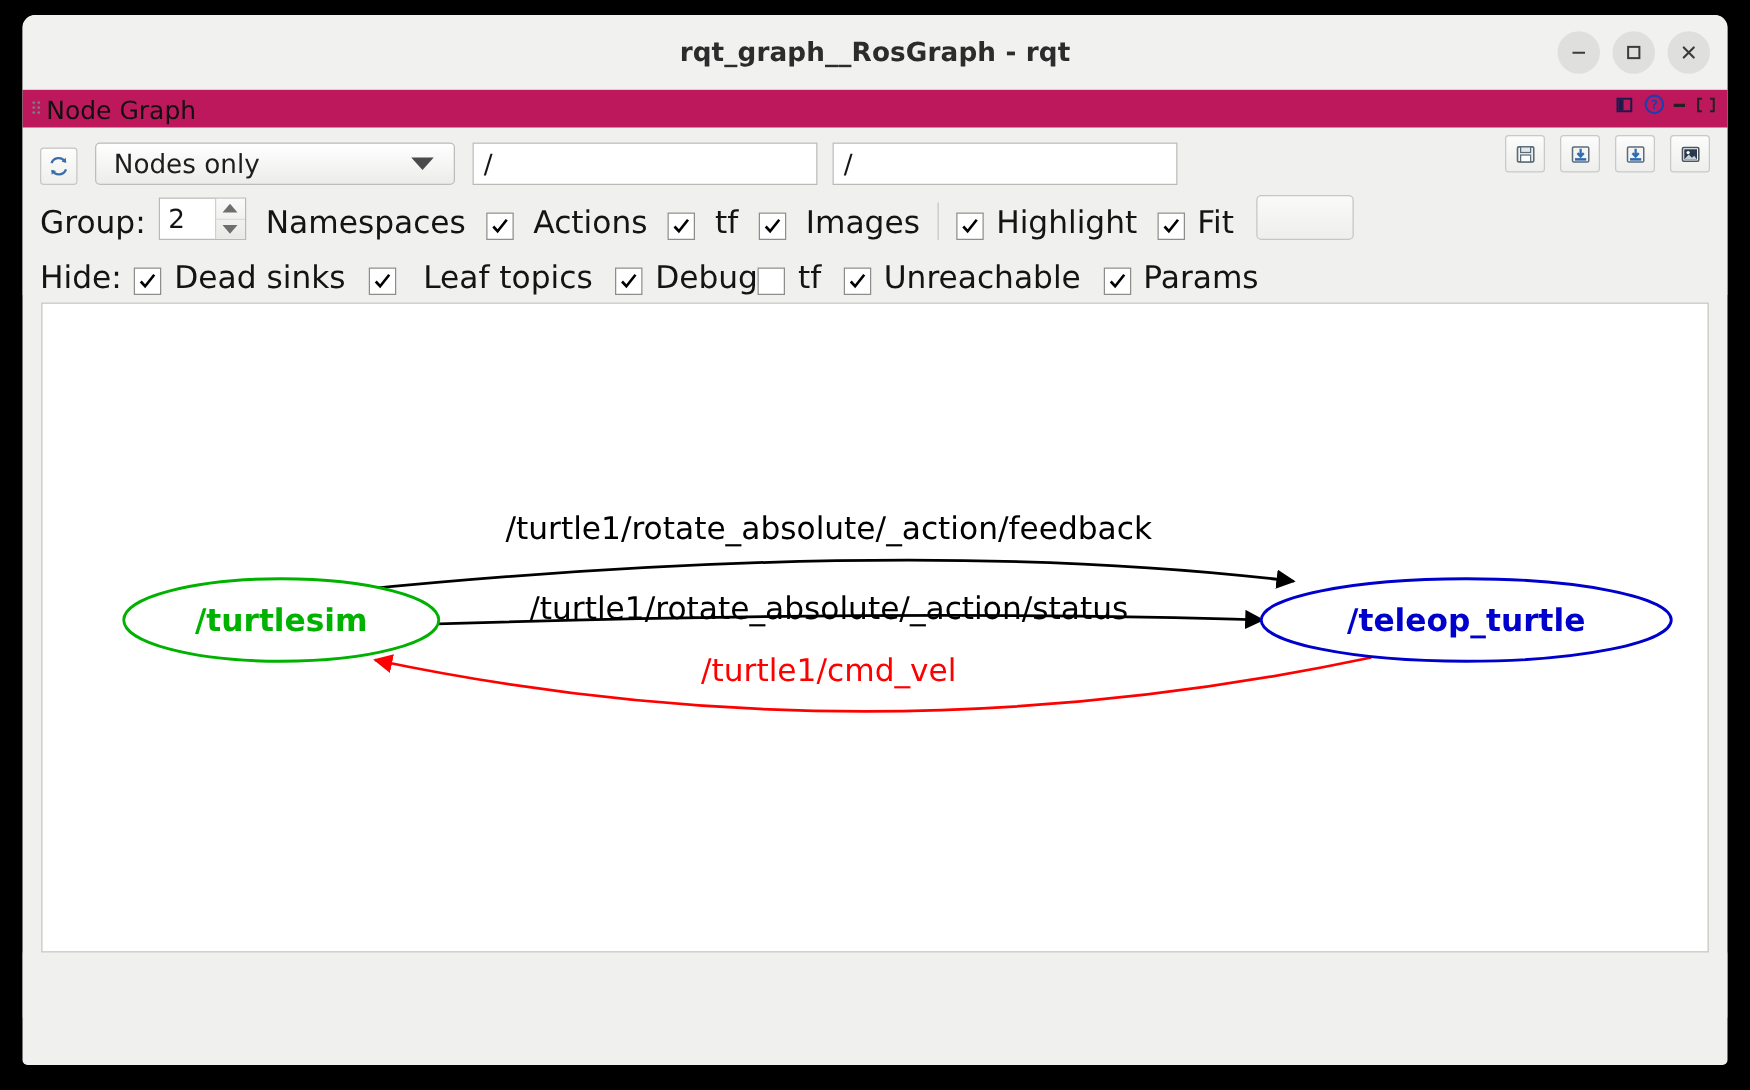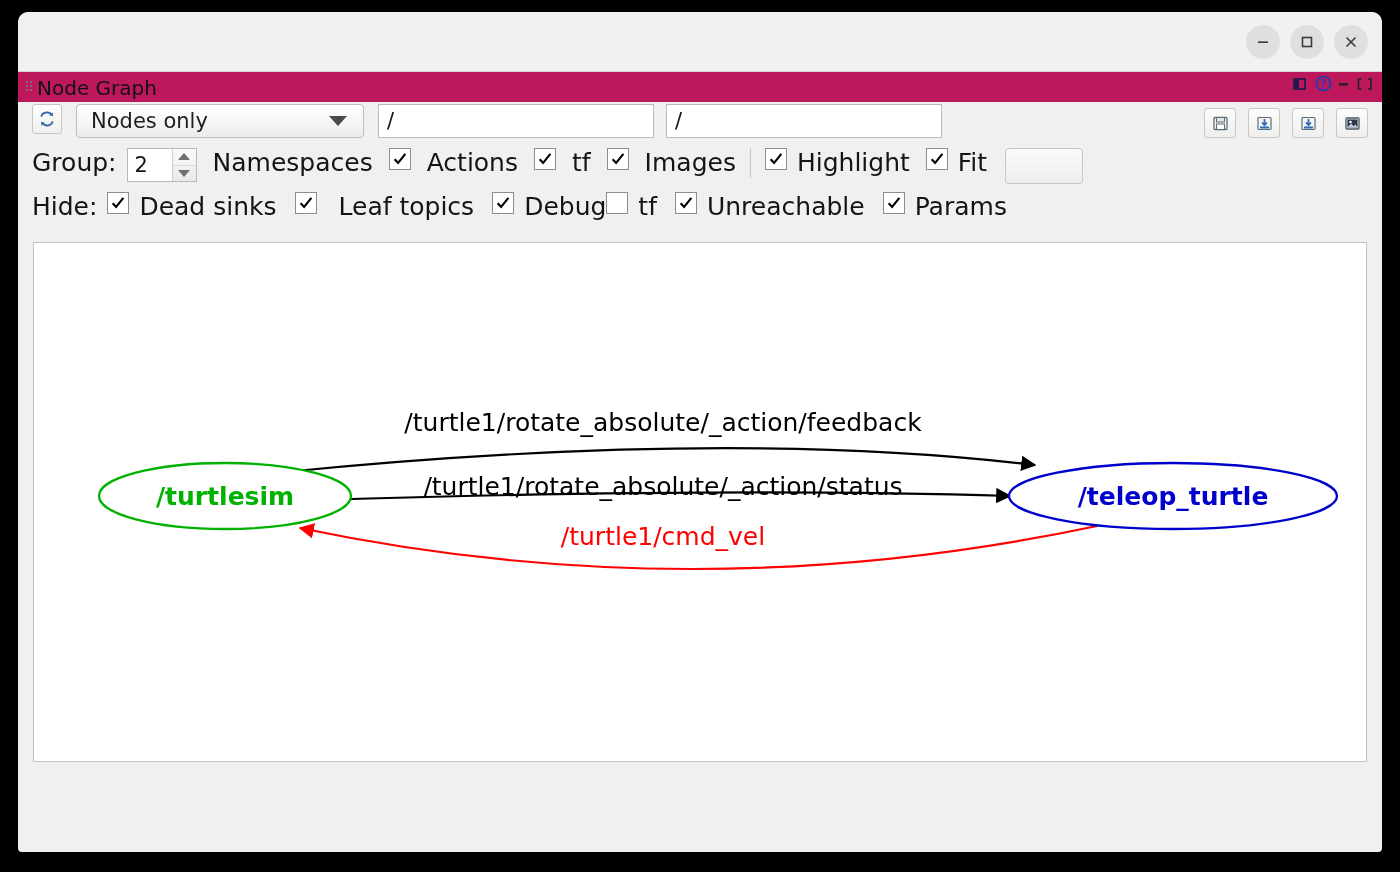--- a/index.html
+++ b/index.html
@@ -112,21 +112,21 @@
   .ph-icon { display:block; cursor: pointer; }
 
   
   .toolbar {
     flex: 0 0 auto;
     padding: 0 14px;
     background: #f0f0ef;
   }
   .row {
     display: flex;
-    align-items: flex-start;
+    align-items: flex-end;
     height: 42px;
     position: relative;
   }
   .row-1 { height: 44px; padding-top: 2px; }
   .row-2 { height: 44px; }
   .row-3 { height: 44px; }
 
   
   .icon-btn {
     width: 28px;
@@ -312,20 +312,21 @@
     font-family: "DejaVu Sans", sans-serif;
     font-size: 25px;
   }
 </style>
 </head>
 <body>
 
 <div class="window">
 
   <div class="titlebar">
+    <div class="title-text">rqt_graph__RosGraph - rqt</div>
     <div class="win-controls">
       <div class="win-btn">
         <svg width="16" height="16" viewBox="0 0 16 16">
           <rect x="3" y="7.4" width="10" height="1.6" fill="#3b3b3b"></rect>
         </svg>
       </div>
       <div class="win-btn">
         <svg width="16" height="16" viewBox="0 0 16 16">
           <rect x="3.5" y="3.5" width="9" height="9" fill="none" stroke="#3b3b3b" stroke-width="1.6"></rect>
         </svg>

